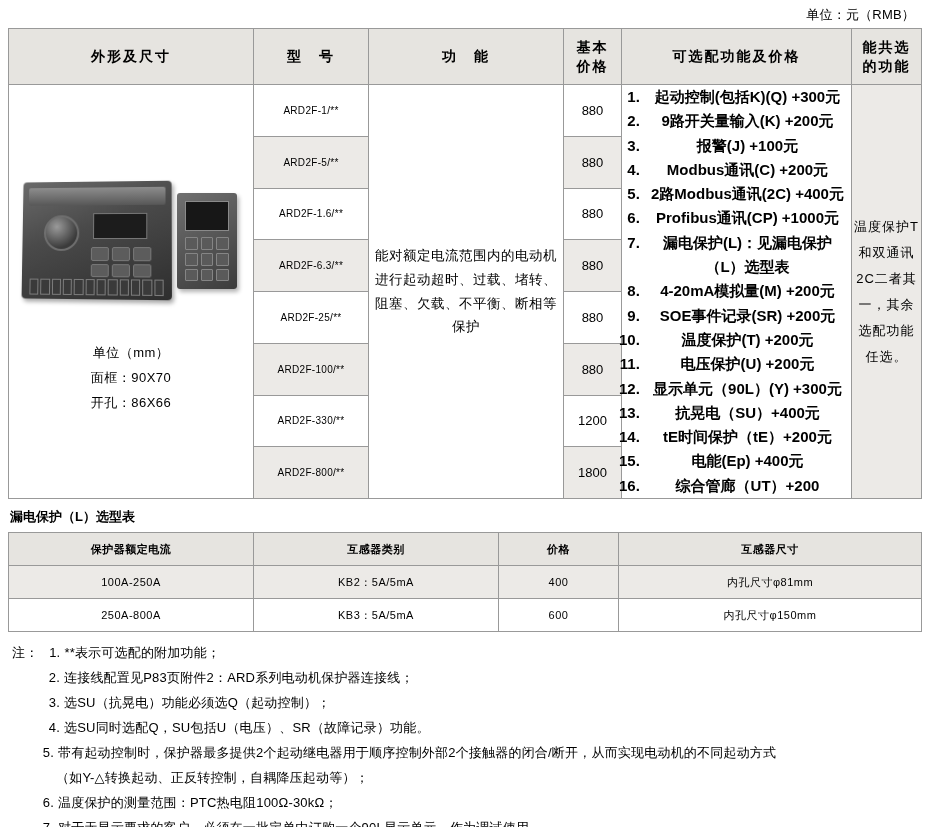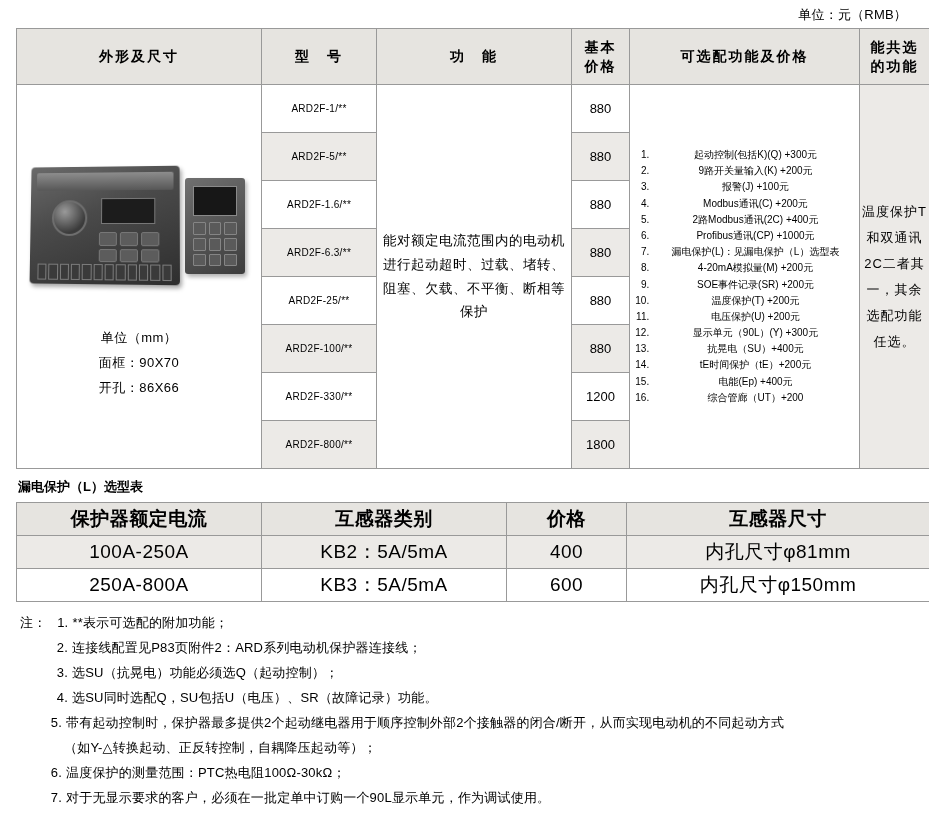--- a/index.html
+++ b/index.html
@@ -7,21 +7,21 @@
     margin: 0; padding: 0;
     width: 929px; height: 827px;
     background: #ffffff;
     font-family: "Liberation Sans", "DejaVu Sans", sans-serif;
     color: #000000;
   }
   .page {
     position: relative;
     width: 929px;
     height: 827px;
-    padding: 0 16px;
+    padding: 0 8px;
   }
   
   .unit-line {
     text-align: right;
     font-size: 13px;
     padding: 6px 6px 4px 0;
     letter-spacing: 0.2px;
   }
   
   table.main {
@@ -62,24 +62,25 @@
   td.price-cell.shade { background: #eceae7; }
   td.func-cell {
     font-size: 13.5px;
     line-height: 1.75;
     text-align: left;
     padding: 0 12px;
     letter-spacing: 0.5px;
   }
   td.opt-cell {
     text-align: left;
-    font-size: 10px;
+    font-size: 15px;
     line-height: 1.62;
     padding: 8px 6px 8px 8px;
     vertical-align: top;
+    font-weight: bold;
   }
   td.opt-cell ol {
     margin: 0; padding: 0 0 0 22px;
   }
   td.opt-cell ol li { margin: 0; padding: 0; }
   td.common-cell {
     background: #eceae7;
     font-size: 13px;
     line-height: 2.0;
     letter-spacing: 1px;
@@ -161,21 +162,21 @@
   }
   table.leak {
     width: 913px;
     border-collapse: collapse;
     table-layout: fixed;
   }
   table.leak th, table.leak td {
     border: 1px solid #999;
     text-align: center;
     height: 33px;
-    font-size: 19px;
+    font-size: 11px;
     letter-spacing: 0.5px;
   }
   table.leak thead th { background:#e6e4e0; font-weight:bold; }
   table.leak tbody tr.alt td { background:#eceae7; }
   .lk-c1 { width: 245px; }
   .lk-c2 { width: 245px; }
   .lk-c3 { width: 120px; }
   .lk-c4 { width: 303px; }
   
   .notes {

